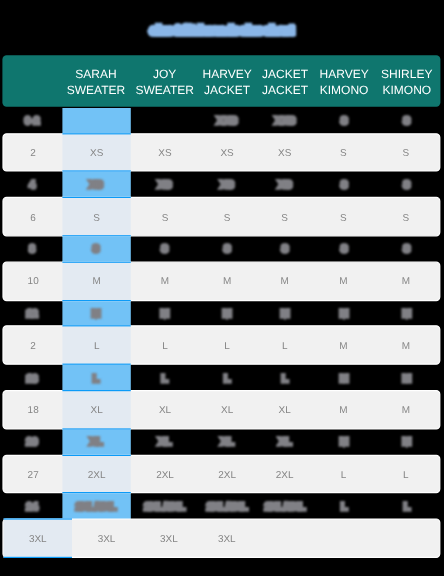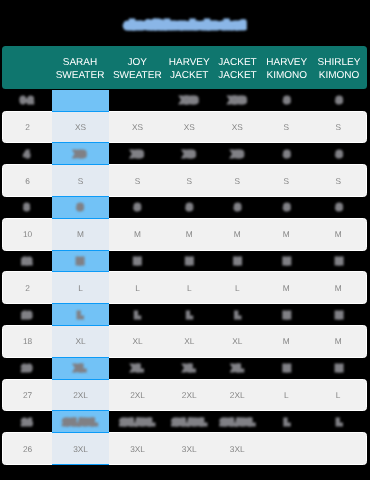--- a/index.html
+++ b/index.html
@@ -285,21 +285,20 @@
             <b>2XL/3XL</b>
           </div>
           <div class="cell" style="width: 48.5px;">
             <b>L</b>
           </div>
           <div class="cell" style="width: 56px;">
             <b>L</b>
           </div>
         </div>
         <div class="row plain">
-          <div class="cell" style="width: 49.5px;">26</div>
           <div class="cell hl" style="width: 57px;">3XL</div>
           <div class="cell" style="width: 57.5px;">3XL</div>
           <div class="cell" style="width: 46.5px;">3XL</div>
           <div class="cell" style="width: 50px;">3XL</div>
           <div class="cell" style="width: 48.5px;"></div>
           <div class="cell" style="width: 56px;"></div>
         </div>
       </div>
   </div>
 </div>

